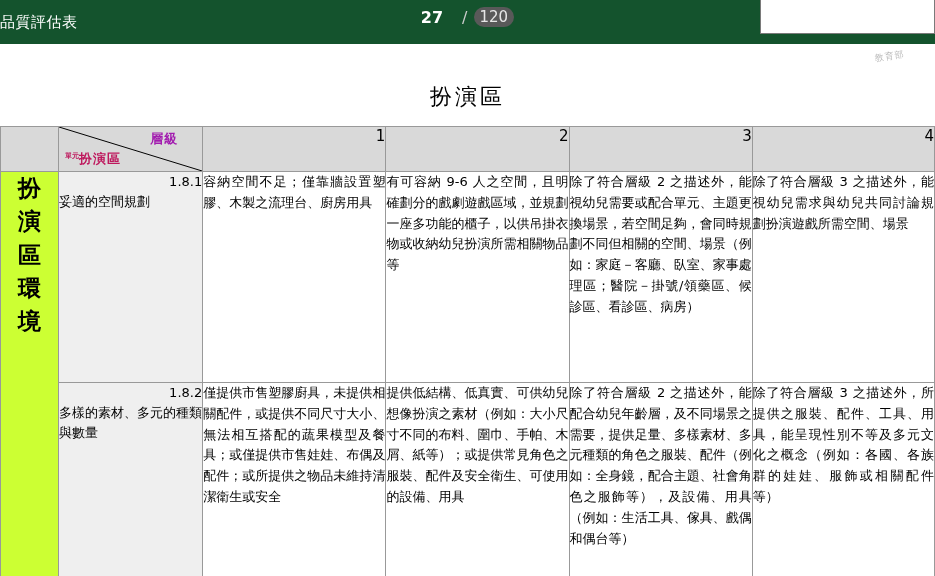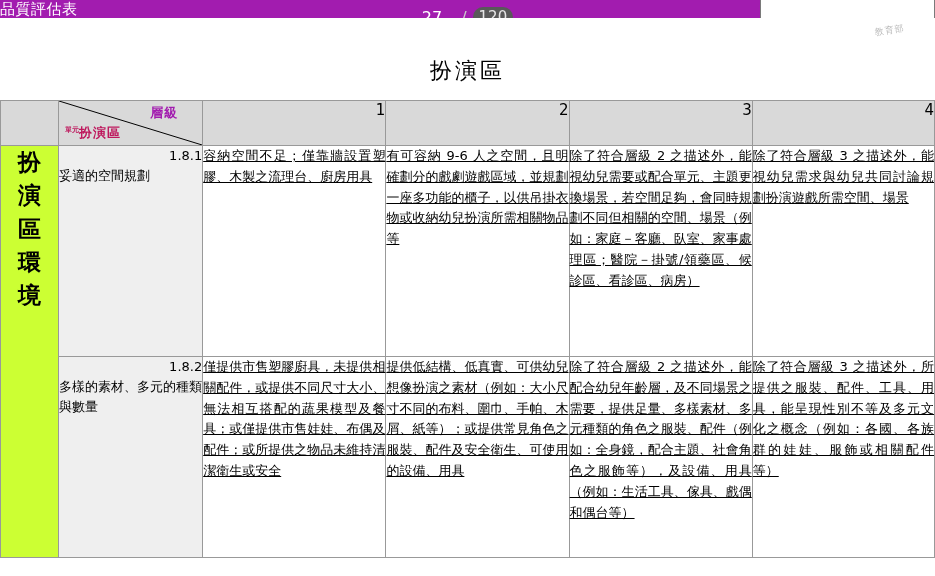--- a/index.html
+++ b/index.html
@@ -12,22 +12,22 @@
     position: relative;
     width: 935px;
     height: 576px;
     overflow: hidden;
     background: #ffffff;
   }
 
   
   .topbar {
     position: relative;
-    height: 18px;
-    background: #a21caf;
+    height: 44px;
+    background: #14532d;
     color: #ffffff;
     display: flex;
     align-items: center;
   }
   .topbar-title {
     font-size: 15px;
     color: #ffffff;
     padding-left: 0px;
     white-space: nowrap;
     letter-spacing: 0.5px;
@@ -38,21 +38,21 @@
     right: 0;
     top: 0;
     height: 34px;
     display: flex;
     align-items: center;
     justify-content: center;
     font-size: 16px;
   }
   .page-current {
     color: #ffffff;
-    font-weight: normal;
+    font-weight: bold;
     margin-right: 19px;
   }
   .page-sep {
     color: #cccccc;
     margin-right: 6px;
   }
   .page-total {
     background: #595959;
     color: #e6e6e6;
     padding: 1px 6px;
@@ -192,21 +192,21 @@
   .body-cell {
     font-size: 13px;
     line-height: 1.6;
     padding: 6px 7px 6px 7px;
     color: #000;
     background: #ffffff;
     text-align: justify;
   }
   .row-1 .body-cell { height: 210px; }
   .row-2 .body-cell { height: 200px; }
-  .col-w { width: 183px; text-decoration: underline; }
+  .col-w { width: 183px; }
 </style>
 </head>
 <body>
 
 <div id="page">
 
   <div class="topbar">
     <div class="topbar-title">品質評估表</div>
     <div class="page-indicator">
       <span class="page-current">27</span>

